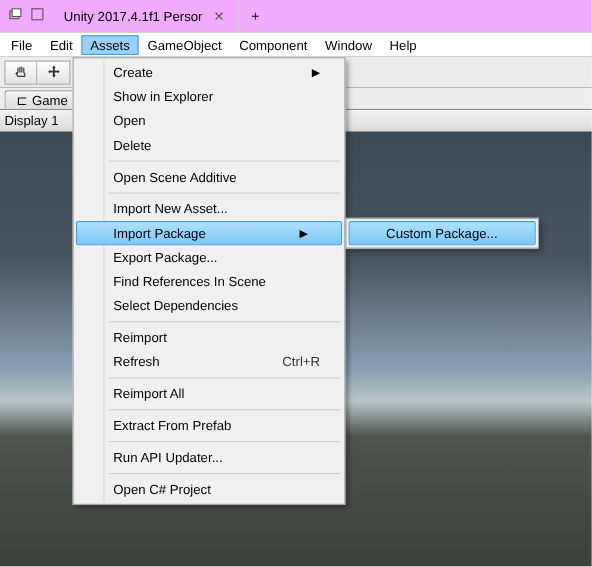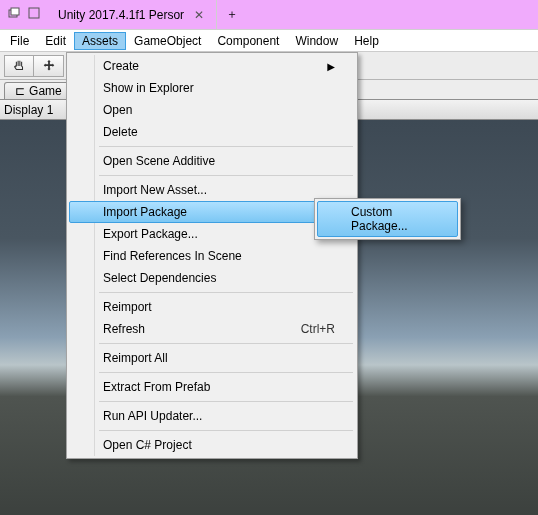--- a/index.html
+++ b/index.html
@@ -24,30 +24,30 @@
 
   .tabbar { height: 20px; background: #ededed; display:flex; align-items:flex-end; padding-left:4px; border-bottom:1px solid #8e8e8e; }
   .gtab { background: linear-gradient(#f5f5f5,#dcdcdc); border:1px solid #8e8e8e; border-bottom:none; border-radius:3px 3px 0 0; padding: 1px 10px; font-size:11px; display:flex; align-items:center; gap:4px; }
 
   .subbar { height: 20px; background: linear-gradient(#f2f2f2,#dcdcdc); display:flex; align-items:center; padding:0 4px; border-bottom:1px solid #8e8e8e; font-size:11px; gap:6px; }
   .subbar .right { margin-left:auto; display:flex; align-items:stretch; }
   .subbar .rbtn { border-left:1px solid #aaa; padding: 2px 8px; display:flex; align-items:center; }
 
   .viewport { position: relative; height: 395px; background: linear-gradient(#3d4954 0%, #495661 30%, #8aa0b3 55%, #b9c5c9 62%, #4f5450 70%, #3c413e 100%); }
 
-  .dropdown { position:absolute; left: 66px; top: 52px; width: 292px; background: #f0f0f0; border:1px solid #a3a3a3; box-shadow: 3px 3px 4px rgba(0,0,0,.3); padding: 2px; }
+  .dropdown { position:absolute; left: 66px; top: 52px; width: 248px; background: #f0f0f0; border:1px solid #a3a3a3; box-shadow: 3px 3px 4px rgba(0,0,0,.3); padding: 2px; }
   .dropdown .gutter { position:absolute; left:2px; top:2px; bottom:2px; width:26px; background:#f0f0f0; border-right:1px solid #d8d8d8; }
   .ditem { position:relative; padding: 4px 20px 4px 34px; color:#000; cursor:default; display:flex; align-items:center; }
   .ditem.disabled { color:#000000; }
   .ditem.hl { background: linear-gradient(#aee0ff,#7cc7f4); border:1px solid #3e9fe1; border-radius:2px; padding: 3px 30px 3px 33px; }
   .ditem .arrow { margin-left:auto; font-size:10px; }
   .ditem .sc { margin-left:auto; color:#333; font-size:12px; }
   .dsep { height:1px; background:#d0d0d0; margin: 3px 2px 3px 30px; }
   
-  .submenu { position:absolute; left: 314px; top: 198px; width:147px; background:#f0f0f0; border:1px solid #a3a3a3; box-shadow:3px 3px 6px rgba(0,0,0,.35); padding:2px; }
+  .submenu { position:absolute; left: 314px; top: 198px; width:176px; background:#f0f0f0; border:1px solid #a3a3a3; box-shadow:3px 3px 6px rgba(0,0,0,.35); padding:2px; }
   .submenu .gutter2 { position:absolute; left:2px; top:2px; bottom:2px; width:26px; background:#f0f0f0; border-right:1px solid #d8d8d8; }
   .submenu .ditem.hl2 { background: linear-gradient(#aee0ff,#7cc7f4); border:1px solid #3e9fe1; border-radius:2px; padding:3px 19px 3px 33px; }
 </style>
 </head>
 <body>
 
 <div class="titlebar">
   <div class="sysicons">
     <span><svg viewBox="0 0 16 16">
           <rect x="3" y="5" width="8" height="7" fill="none" stroke="#555"></rect>

